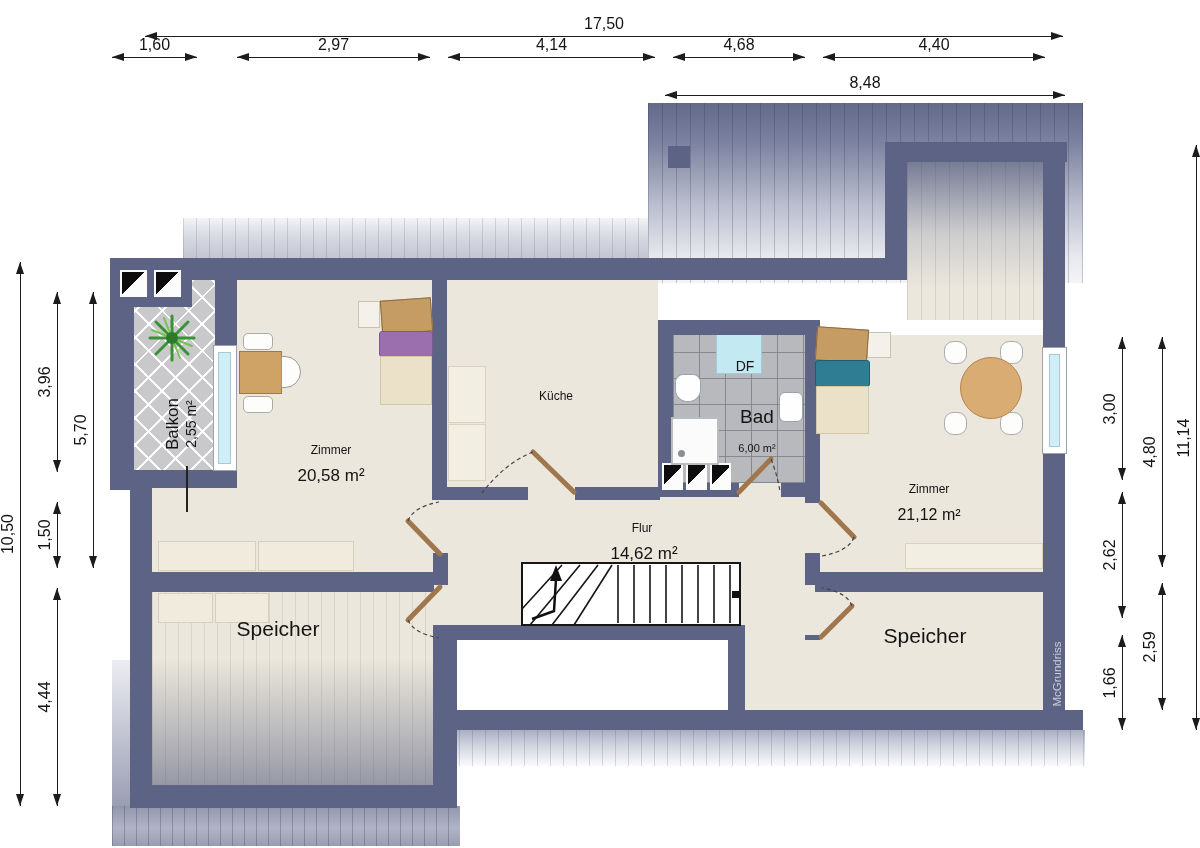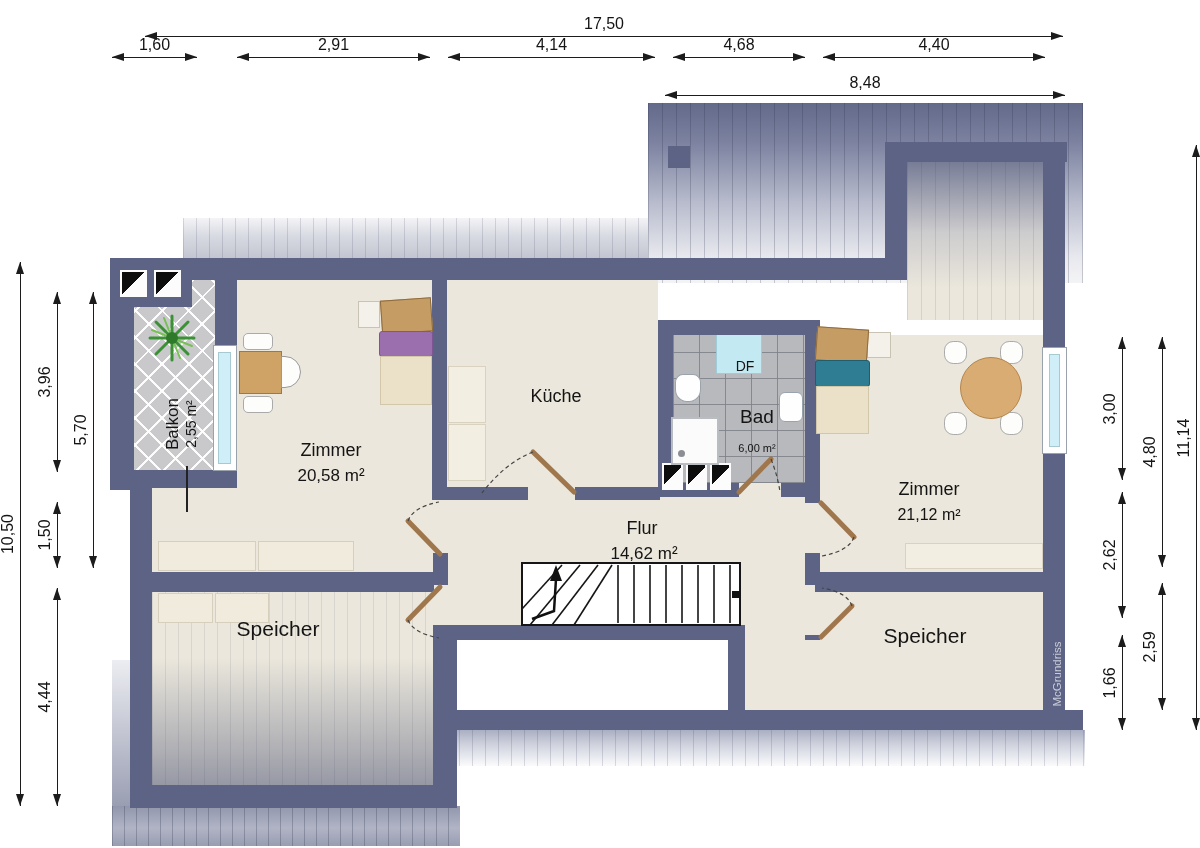--- a/index.html
+++ b/index.html
@@ -3,21 +3,21 @@
 <meta charset="utf-8">
 <style>
   html,body{margin:0;padding:0;background:#fff}
   *{box-sizing:border-box}
   .plan{position:relative;width:1200px;height:848px;background:#fff;overflow:hidden;
         font-family:"Liberation Sans",sans-serif;color:#141414}
   .abs{position:absolute}
   .wall{position:absolute;background:#5c6384}
   .floor{position:absolute;background:#ebe7dc}
   .furn{position:absolute}
-  .lbl{position:absolute;transform:translate(-50%,-50%);font-size:18px;white-space:nowrap}
+  .lbl{position:absolute;transform:translate(-50%,-50%);font-size:12px;white-space:nowrap}
   .roofwin{position:absolute;background:linear-gradient(135deg,#0d0d0d 49.5%,#fcfcfc 50%);
            border:2px solid #fcfcfc}
   
   .dim-h{position:absolute;height:0;border-top:1.5px solid #1c1c1c}
   .dim-h::before{content:"";position:absolute;left:0;top:-5.5px;width:0;height:0;
     border-top:4.5px solid transparent;border-bottom:4.5px solid transparent;border-right:12px solid #1c1c1c}
   .dim-h::after{content:"";position:absolute;right:0;top:-5.5px;width:0;height:0;
     border-top:4.5px solid transparent;border-bottom:4.5px solid transparent;border-left:12px solid #1c1c1c}
   .dim-h .dv{position:absolute;left:50%;bottom:4px;transform:translateX(-50%);
     font-size:16px;white-space:nowrap}
@@ -212,21 +212,21 @@
   <div class="lbl" style="left:745px;top:366px;font-size:14px">DF</div>
   <div class="abs" style="left:1057px;top:674px;transform:translate(-50%,-50%) rotate(-90deg);font-size:11.5px;color:#c9ccd9;white-space:nowrap">McGrundriss</div>
 
   <div class="dim-h" style="left:145px;top:36px;width:918px">
     <span class="dv">17,50</span>
     </div>
   <div class="dim-h" style="left:112px;top:57px;width:85px">
     <span class="dv">1,60</span>
     </div>
   <div class="dim-h" style="left:237px;top:57px;width:193px">
-    <span class="dv">2,91</span>
+    <span class="dv">2,97</span>
     </div>
   <div class="dim-h" style="left:448px;top:57px;width:207px">
     <span class="dv">4,14</span>
     </div>
   <div class="dim-h" style="left:673px;top:57px;width:132px">
     <span class="dv">4,68</span>
     </div>
   <div class="dim-h" style="left:823px;top:57px;width:222px">
     <span class="dv">4,40</span>
     </div>

